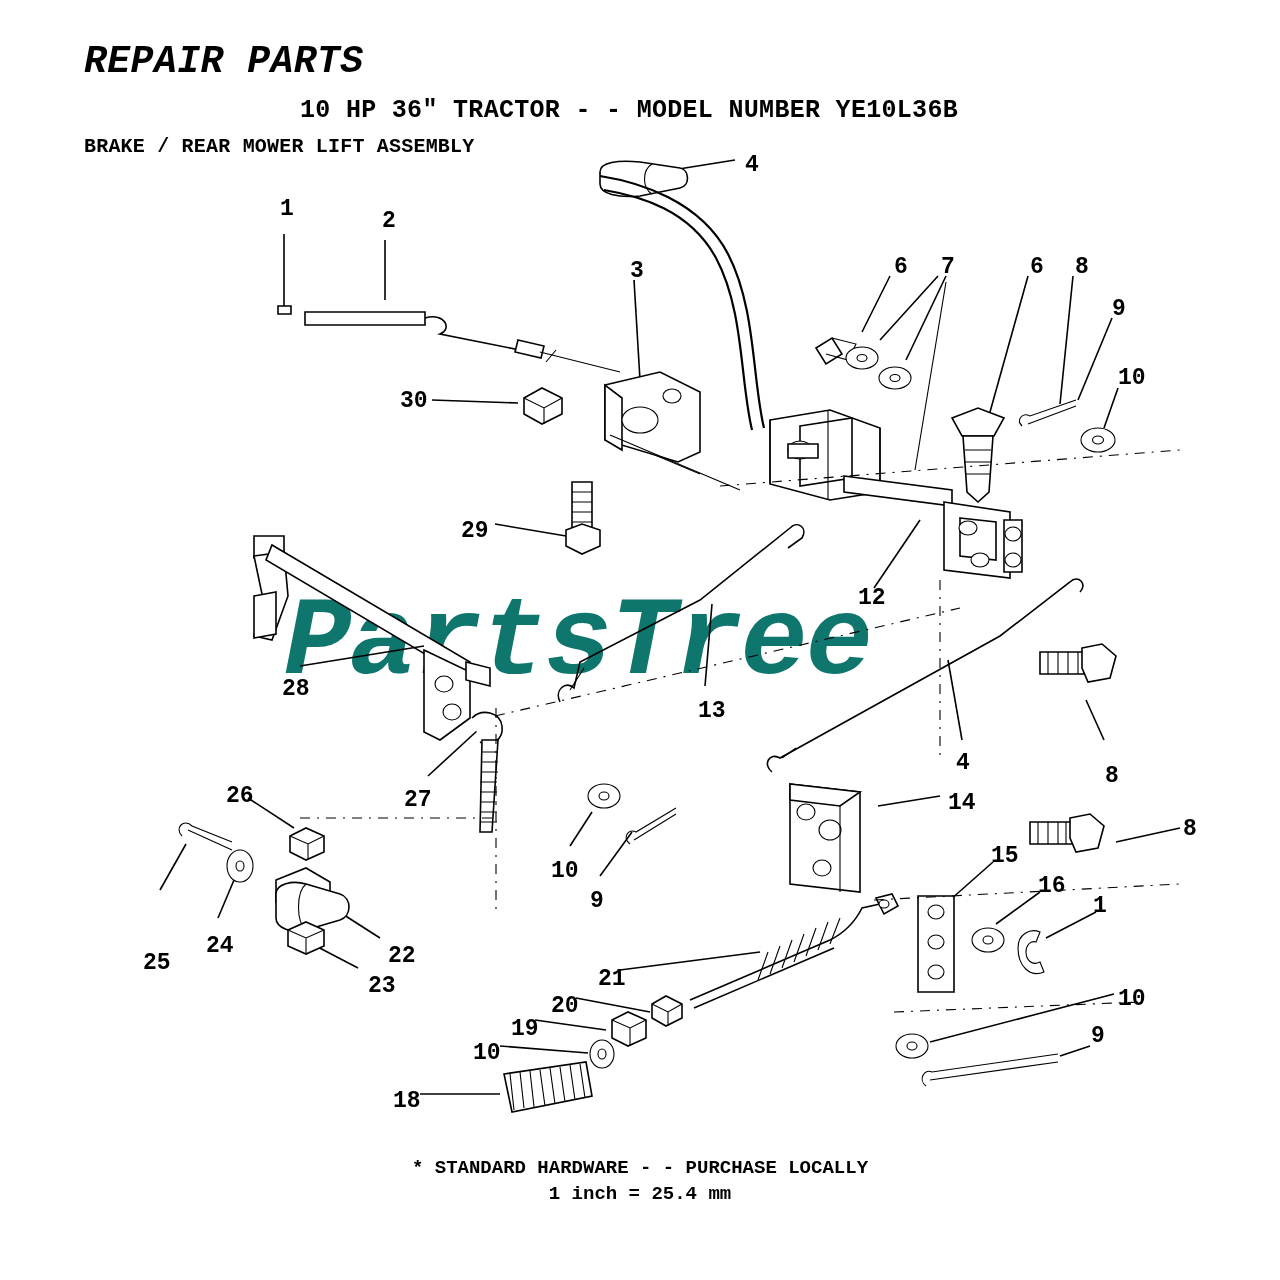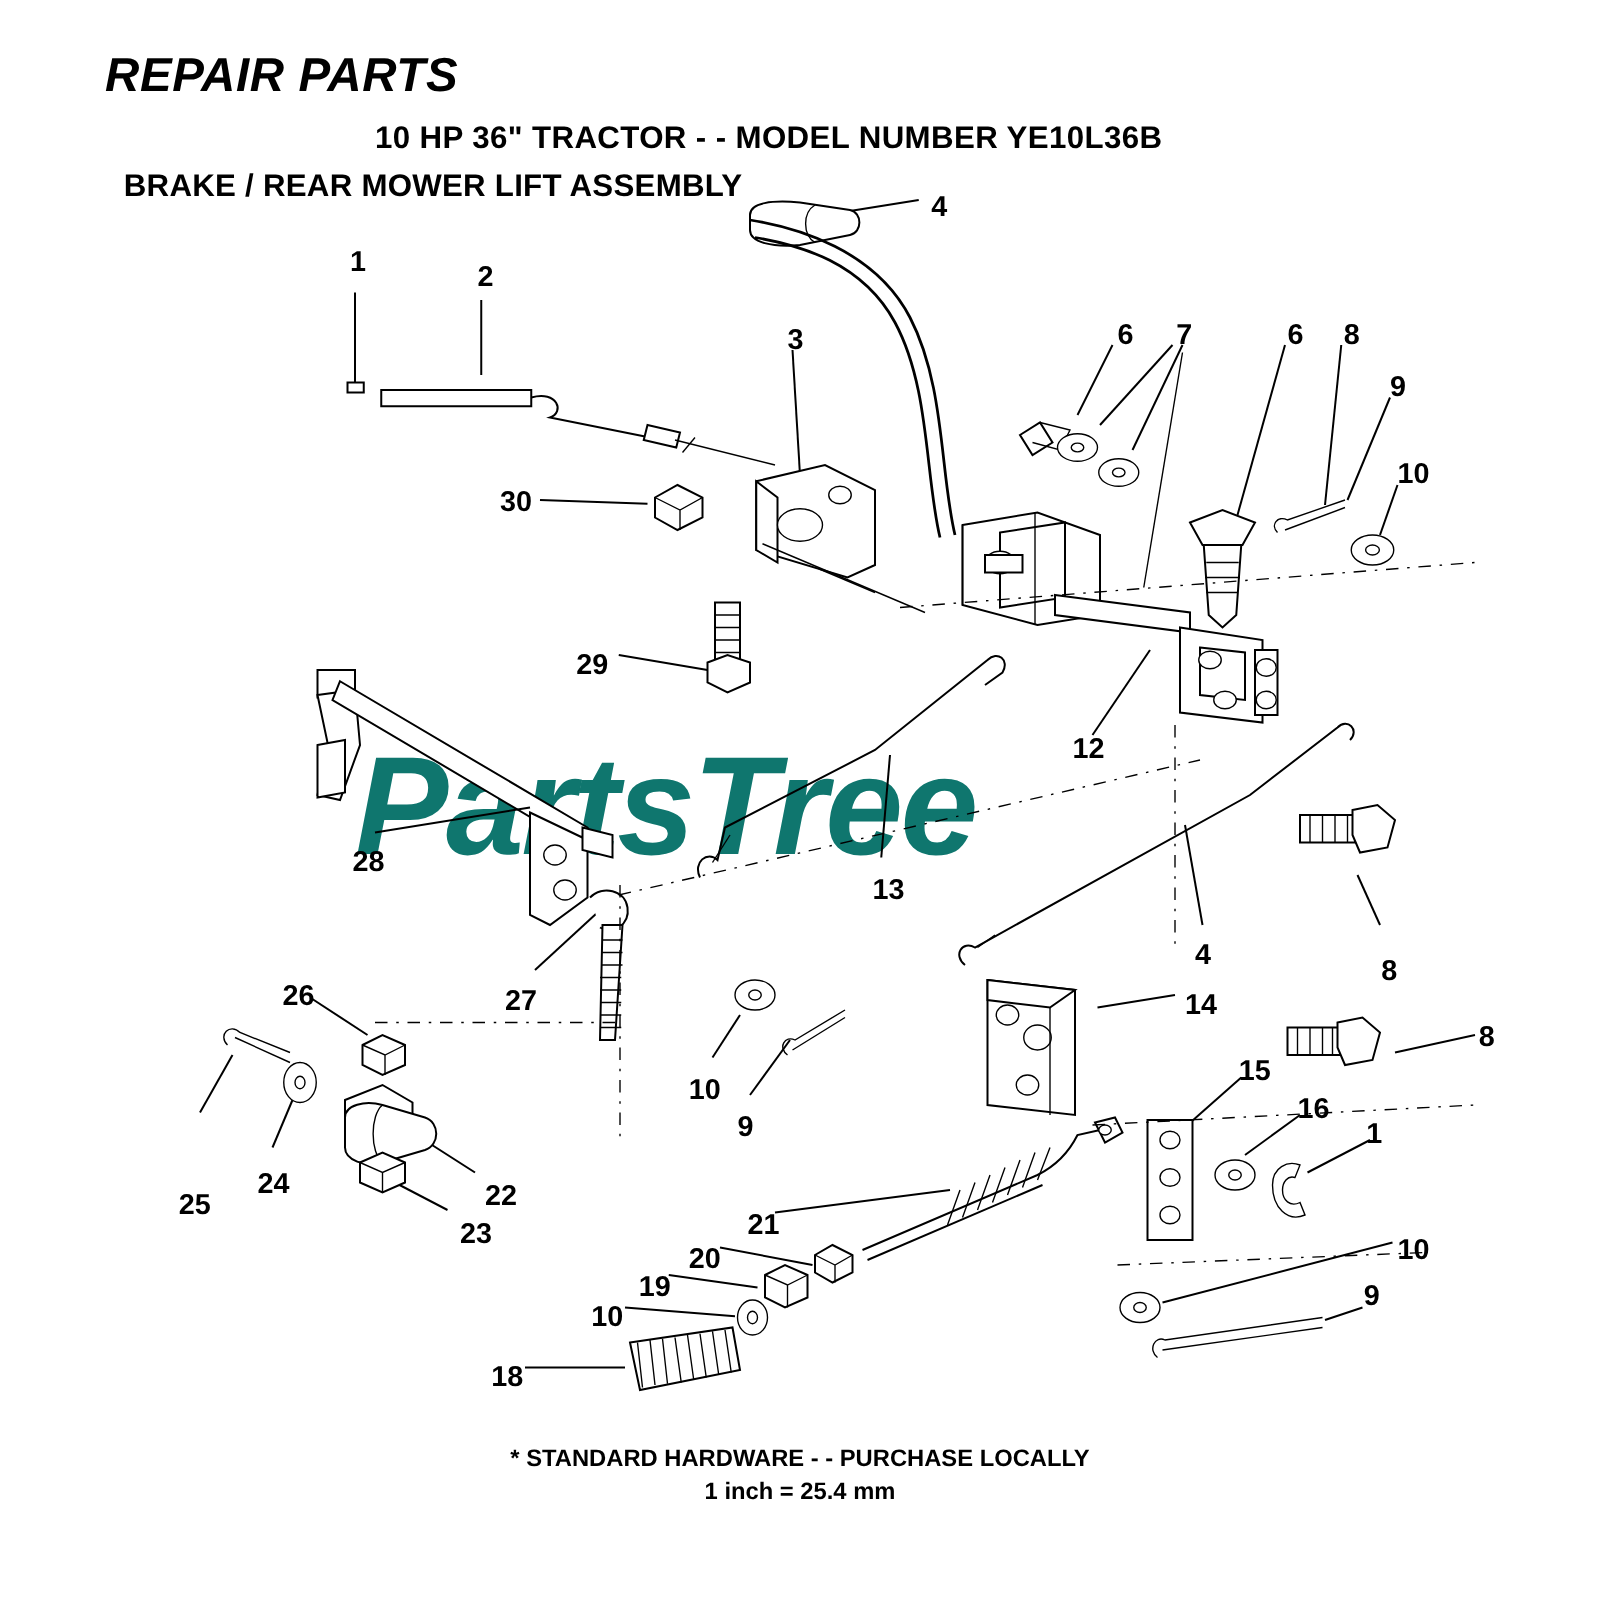--- a/index.html
+++ b/index.html
@@ -5,21 +5,21 @@
   html, body {
     margin: 0;
     padding: 0;
     background: #ffffff;
   }
   #page {
     position: relative;
     width: 1280px;
     height: 1280px;
     background: #ffffff;
-    font-family: Liberation Sans, sans-serif;
+    font-family: Liberation Mono, monospace;
     color: #000000;
     overflow: hidden;
   }
 
   
   .title-main {
     position: absolute;
     left: 84px;
     top: 40px;
     font-size: 38px;
@@ -30,23 +30,23 @@
   .title-model {
     position: absolute;
     left: 300px;
     top: 96px;
     font-size: 25px;
     font-weight: bold;
     letter-spacing: 0.3px;
   }
   .title-section {
     position: absolute;
-    left: 99px;
+    left: 84px;
     top: 135px;
-    font-size: 25px;
+    font-size: 20px;
     font-weight: bold;
     letter-spacing: 0.2px;
   }
 
   
   .footer {
     position: absolute;
     left: 0;
     top: 1155px;
     width: 1280px;

